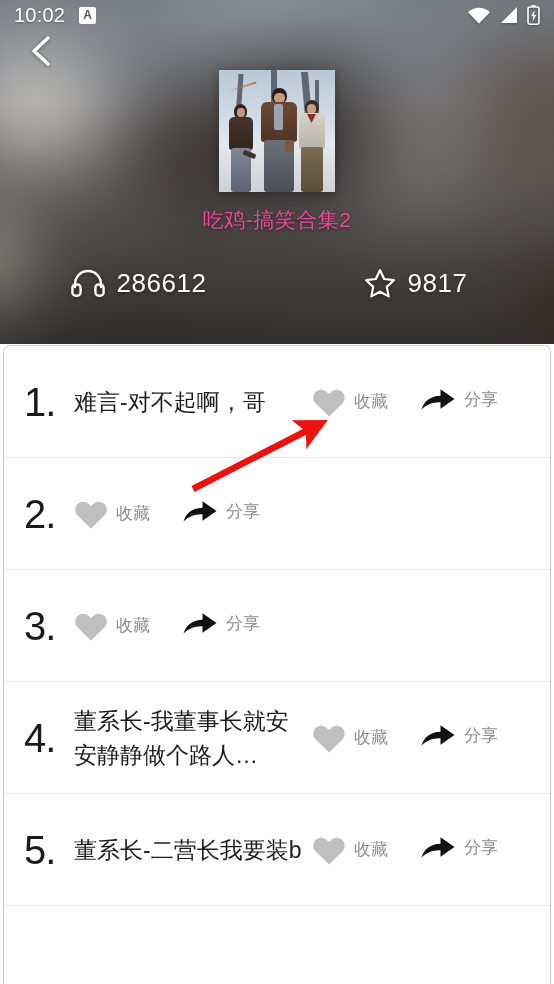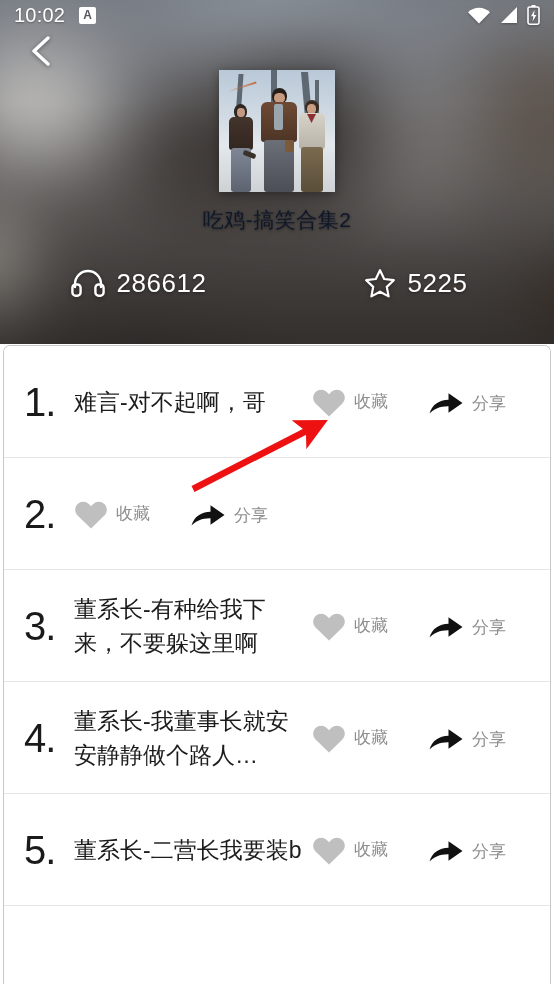--- a/index.html
+++ b/index.html
@@ -156,21 +156,21 @@
   .fig-r .torso { position:absolute; left:3px; top:13px; width:26px; height:36px; background:linear-gradient(180deg,#d7d3c9,#b8b3a8); border-radius:5px 5px 3px 3px; }
   .fig-r .vneck { position:absolute; left:11px; top:14px; width:9px; height:9px; background:#8c2f33; clip-path: polygon(0 0, 100% 0, 50% 100%); }
   .fig-r .legs { position:absolute; left:5px; top:47px; width:22px; height:45px; background:linear-gradient(180deg,#7a6a4f,#5a4e3a); border-radius:3px; }
 
   
   .album-title {
     position: absolute;
     left: 0; top: 206px;
     width: 554px;
     text-align: center;
-    color: #0f172a;
+    color: #ec4899;
     font-size: 21px;
     letter-spacing: .5px;
     text-shadow: 0 1px 3px rgba(0,0,0,.45);
     z-index: 22;
   }
 
   
   .stats {
     position: absolute;
     left: 0; top: 258px;
@@ -240,23 +240,23 @@
     flex: 1 1 auto;
     font-size: 23px;
     line-height: 34px;
     color: #1c1c1c;
     padding-right: 6px;
     max-width: 238px;
     word-break: break-word;
   }
   .track-actions {
     display: flex;
-    align-items: flex-end;
+    align-items: flex-start;
     flex: 0 0 auto;
-    gap: 12px;
+    gap: 4px;
   }
   .action {
     display: flex;
     align-items: center;
     gap: 8px;
     cursor: pointer;
   }
   .action.fav { margin-right: 28px; }
   .action-label {
     font-size: 17px;
@@ -365,21 +365,21 @@
       <span class="stat-value">286612</span>
     </div>
 
 
     <div class="stat">
       <span>
         <svg width="32" height="30" viewBox="0 0 32 30">
           <path d="M16 2.2 20.2 11l9.6 1.2-7 6.7 1.8 9.5-8.6-4.7-8.6 4.7 1.8-9.5-7-6.7L11.8 11Z" fill="none" stroke="#ffffff" stroke-width="2.2" stroke-linejoin="round"></path>
         </svg>
       </span>
-      <span class="stat-value">5225</span>
+      <span class="stat-value">9817</span>
     </div>
 
   </div>
 
   <div class="list-card">
     <div class="track-list" id="track-list">
         <div class="track">
           <div class="track-index">1.</div>
           <div class="track-title">难言-对不起啊，哥</div>
           <div class="track-actions">
@@ -417,21 +417,20 @@
                 <svg width="36" height="28" viewBox="0 0 36 28">
                   <path d="M1.5 23.5c2.5-9 9.5-13.5 19-13.8V3.2L34.5 13 20.5 22.8v-6.6C12.5 16 6 18.8 1.5 23.5Z" fill="#111111"></path>
                 </svg>
               </span>
               <span class="action-label">分享</span>
             </div>
           </div>
         </div>
         <div class="track">
           <div class="track-index">3.</div>
-          <div class="track-title">董系长-有种给我下来，不要躲这里啊</div>
           <div class="track-actions">
             <div class="action fav">
               <span class="heart-icon">
                 <svg width="34" height="32" viewBox="0 0 34 32">
                   <path d="M17 30.4 3.6 17.4C.4 14.3.4 9.2 3.6 6.1a8 8 0 0 1 11.2 0L17 8.3l2.2-2.2a8 8 0 0 1 11.2 0c3.2 3.1 3.2 8.2 0 11.3Z" fill="#bfbfbf"></path>
                 </svg>
               </span>
               <span class="action-label">收藏</span>
             </div>
             <div class="action share">

